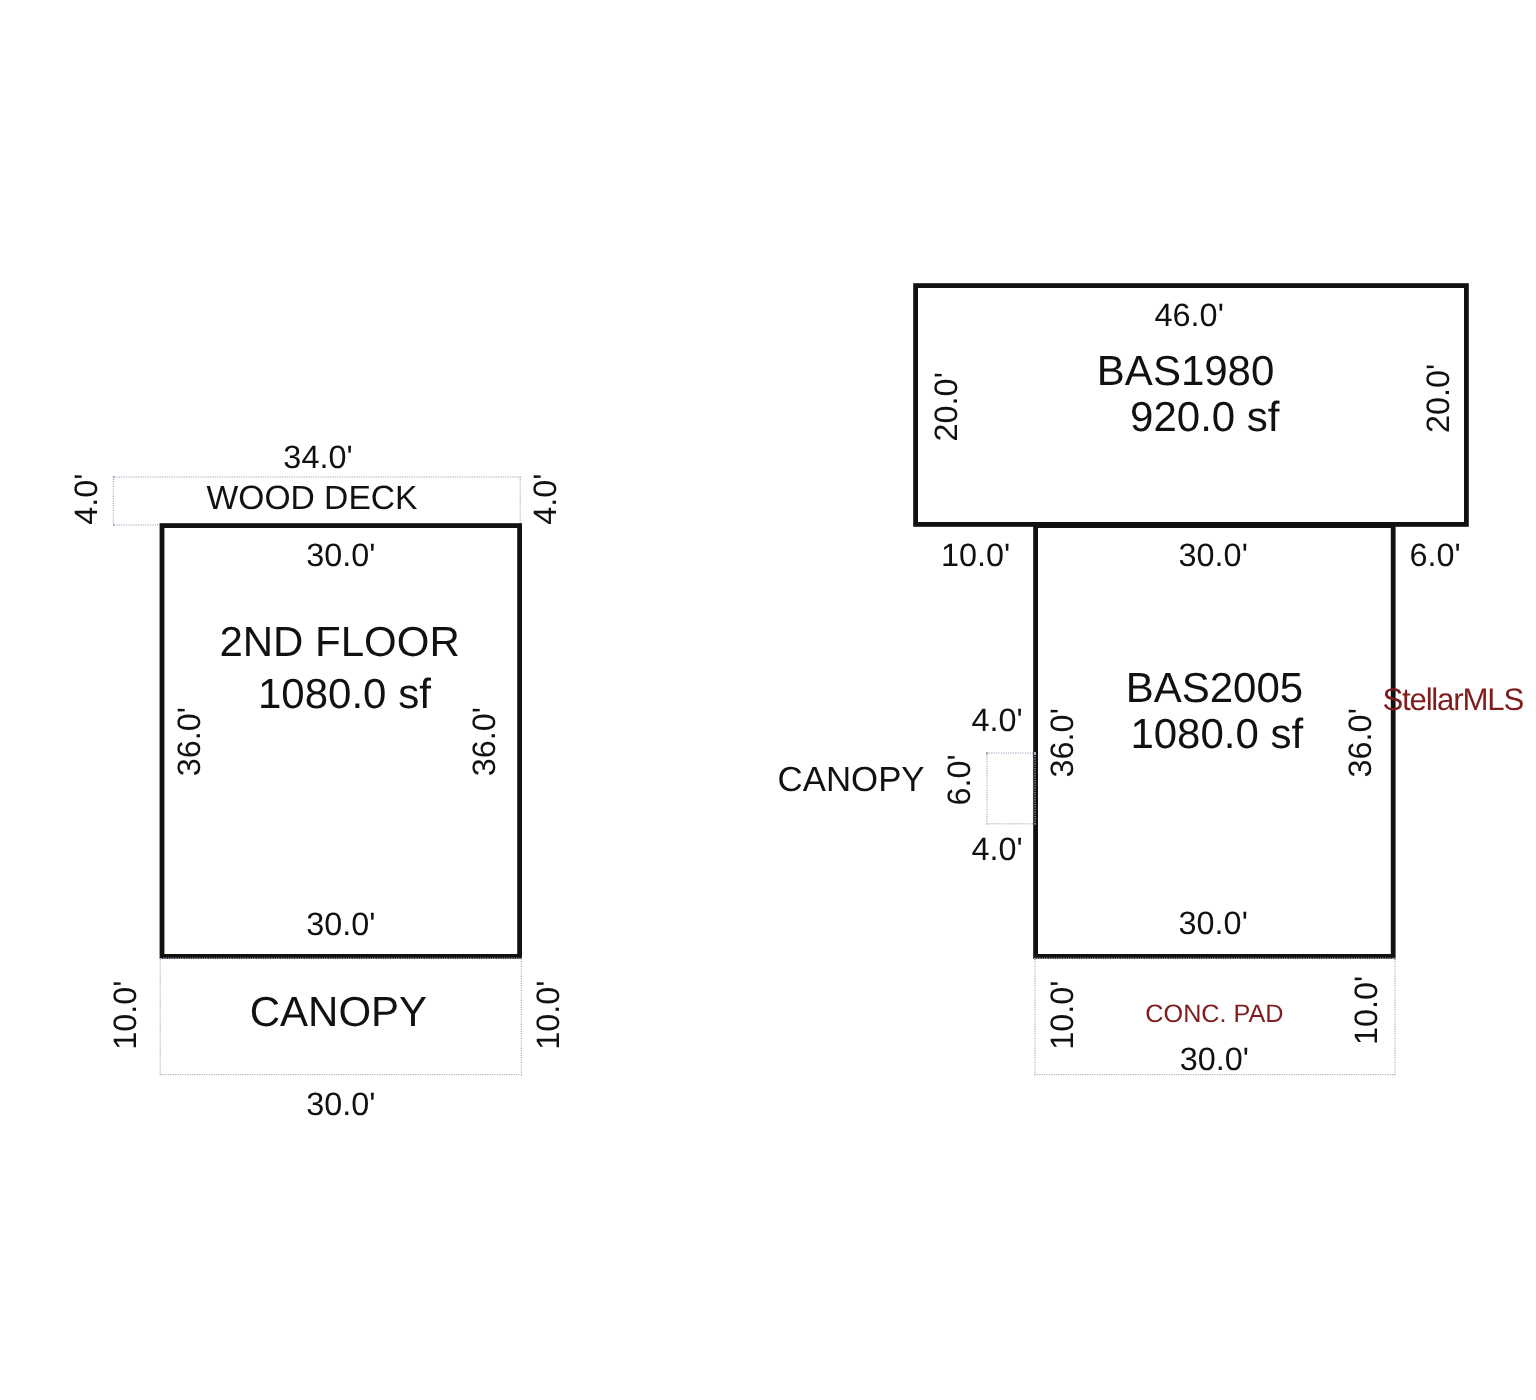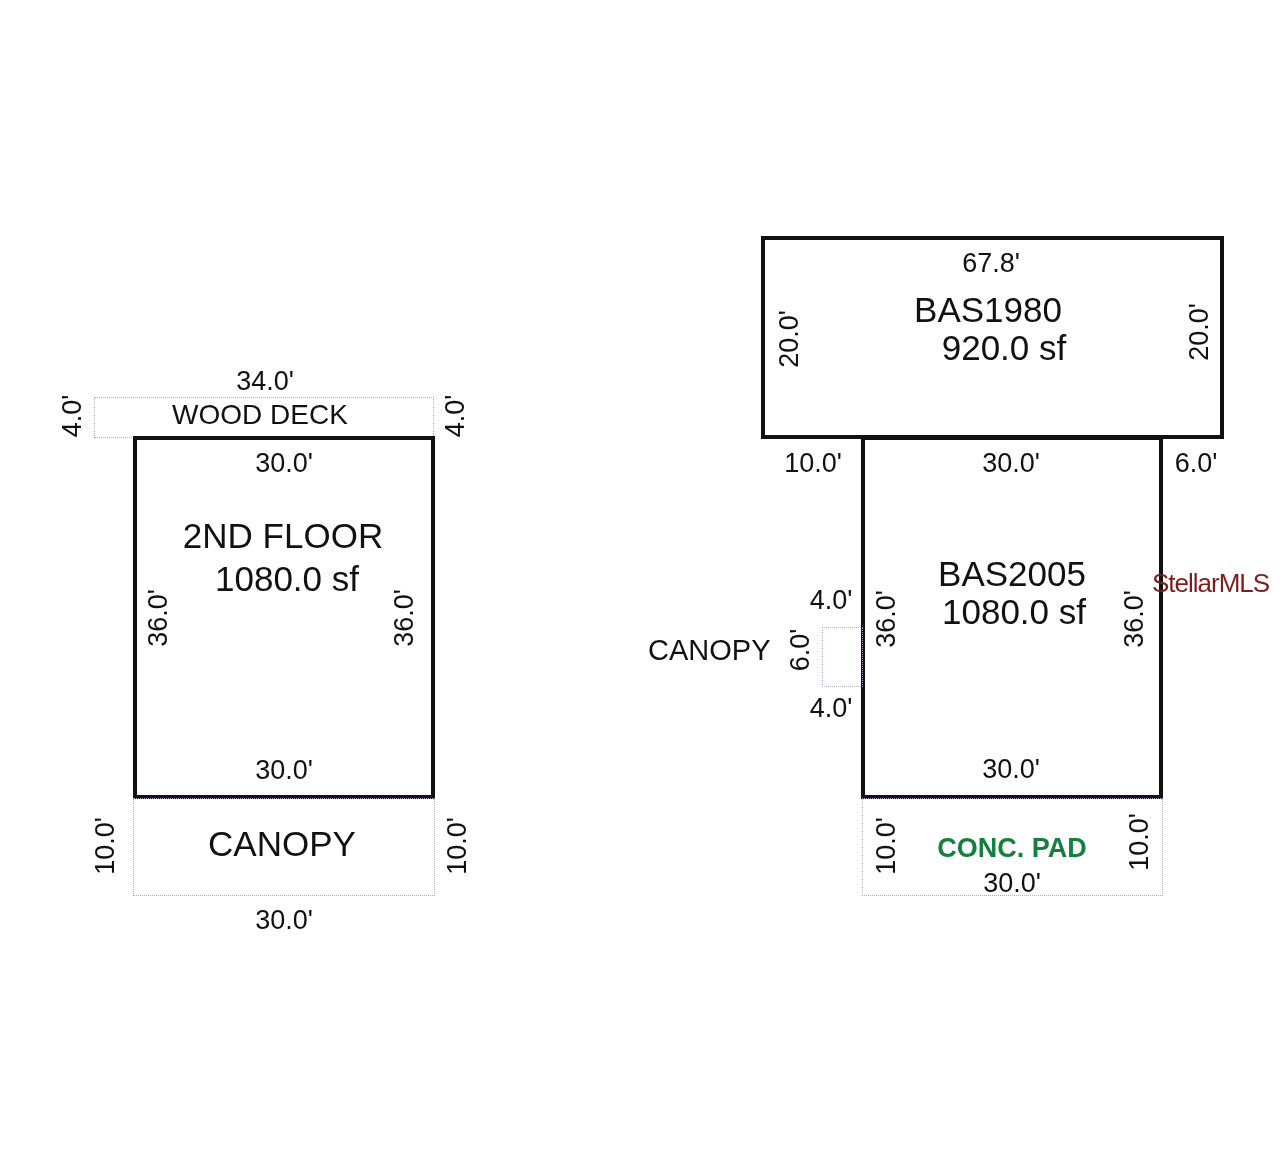--- a/index.html
+++ b/index.html
@@ -50,23 +50,22 @@
     }
     .rot {
       transform-origin: center center;
       transform: translate(-50%, -50%) rotate(-90deg);
     }
     .center-x {
       transform: translateX(-50%);
       text-align: center;
     }
     .conc {
-      font-size: 27px;
-      color: #15803d;
-      font-weight: bold;
+      font-size: 21px;
+      color: #7f1d1d;
     }
     .watermark {
       position: absolute;
       font-size: 26px;
       color: #7f1d1d;
       letter-spacing: -1px;
       white-space: nowrap;
       line-height: 1;
     }
   </style>
@@ -94,21 +93,21 @@
     <div class="area-outline" style="left:133px; top:798px; width:302px; height:98px;"></div>
     <div class="lbl name center-x" style="left:282px; top:826px;">CANOPY</div>
     <div class="lbl dim rot" style="left:105px; top:846px;">10.0'</div>
     <div class="lbl dim rot" style="left:457px; top:846px;">10.0'</div>
     <div class="lbl dim center-x" style="left:284px; top:907px;">30.0'</div>
   </div>
 
   <div>
 
     <div class="room" style="left:761px; top:236px; width:463px; height:203px;"></div>
-    <div class="lbl dim center-x" style="left:991px; top:250px;">67.8'</div>
+    <div class="lbl dim center-x" style="left:991px; top:250px;">46.0'</div>
     <div class="lbl name center-x" style="left:988px; top:292px;">BAS1980</div>
     <div class="lbl name center-x" style="left:1004px; top:330px;">920.0 sf</div>
     <div class="lbl dim rot" style="left:789px; top:339px;">20.0'</div>
     <div class="lbl dim rot" style="left:1199px; top:332px;">20.0'</div>
     <div class="lbl dim center-x" style="left:813px; top:450px;">10.0'</div>
     <div class="lbl dim center-x" style="left:1196px; top:450px;">6.0'</div>
 
     <div class="room" style="left:861px; top:436px; width:302px; height:363px;"></div>
     <div class="lbl dim center-x" style="left:1011px; top:450px;">30.0'</div>
     <div class="lbl name center-x" style="left:1012px; top:556px;">BAS2005</div>

